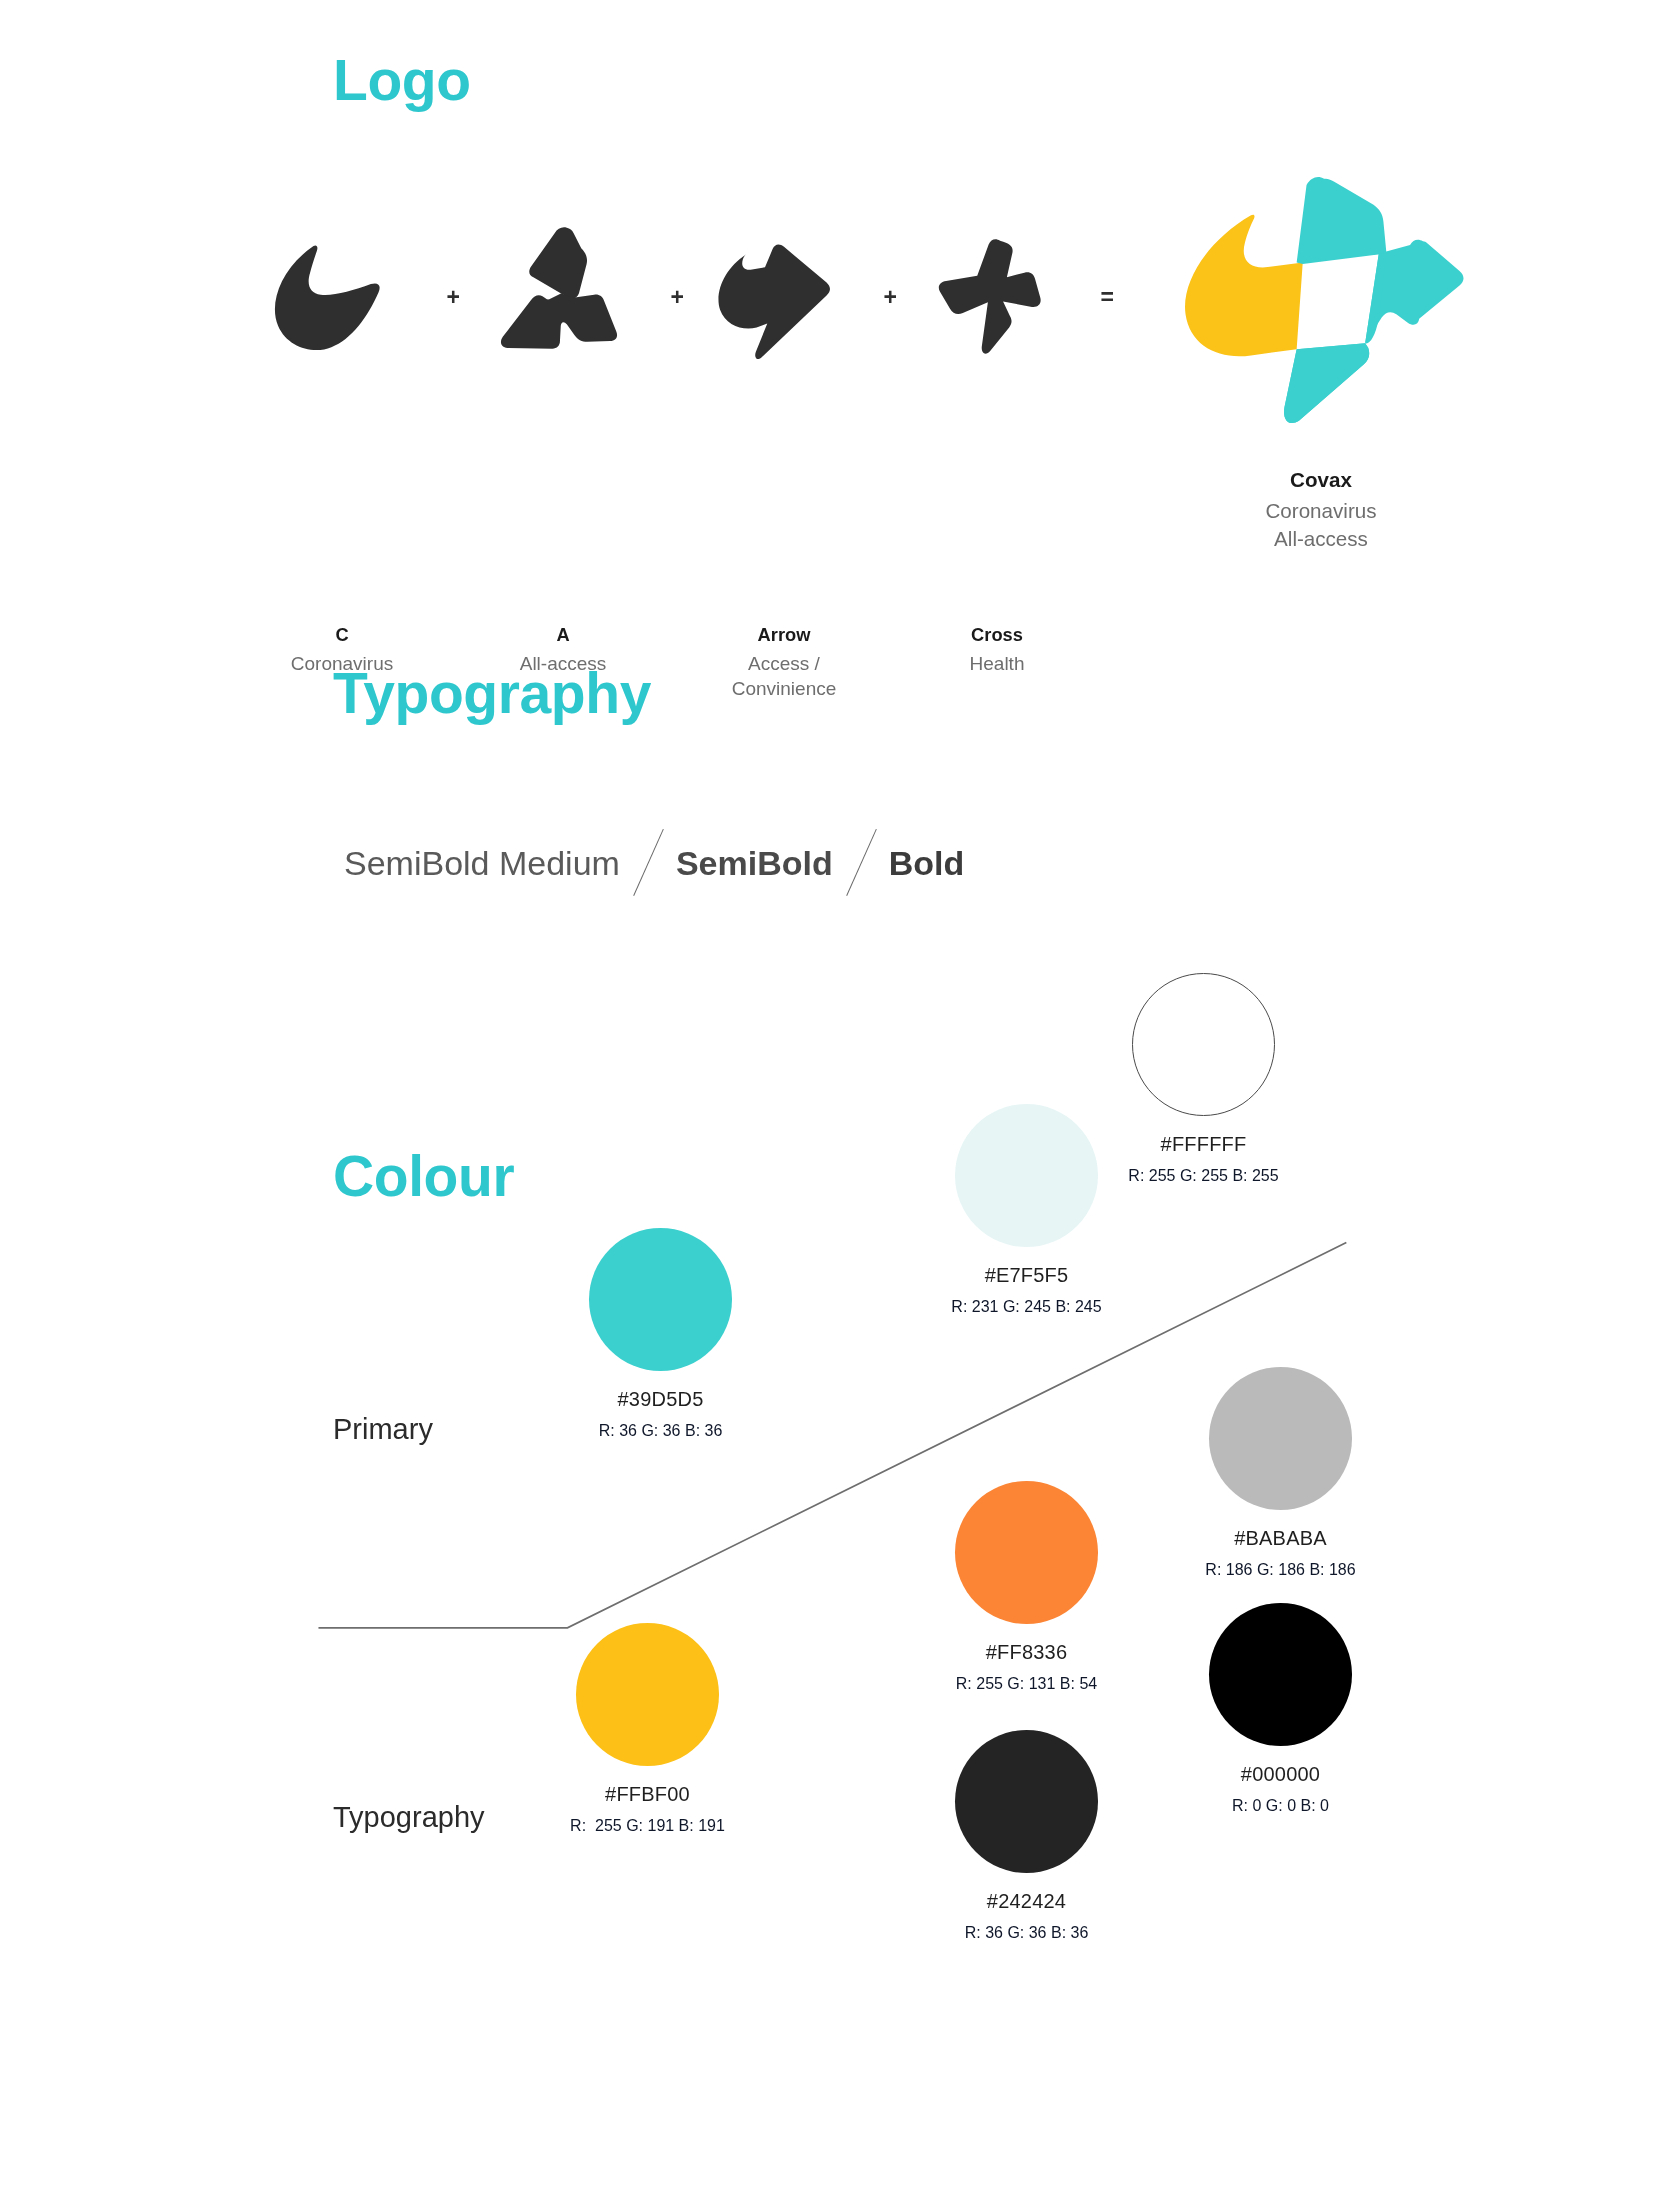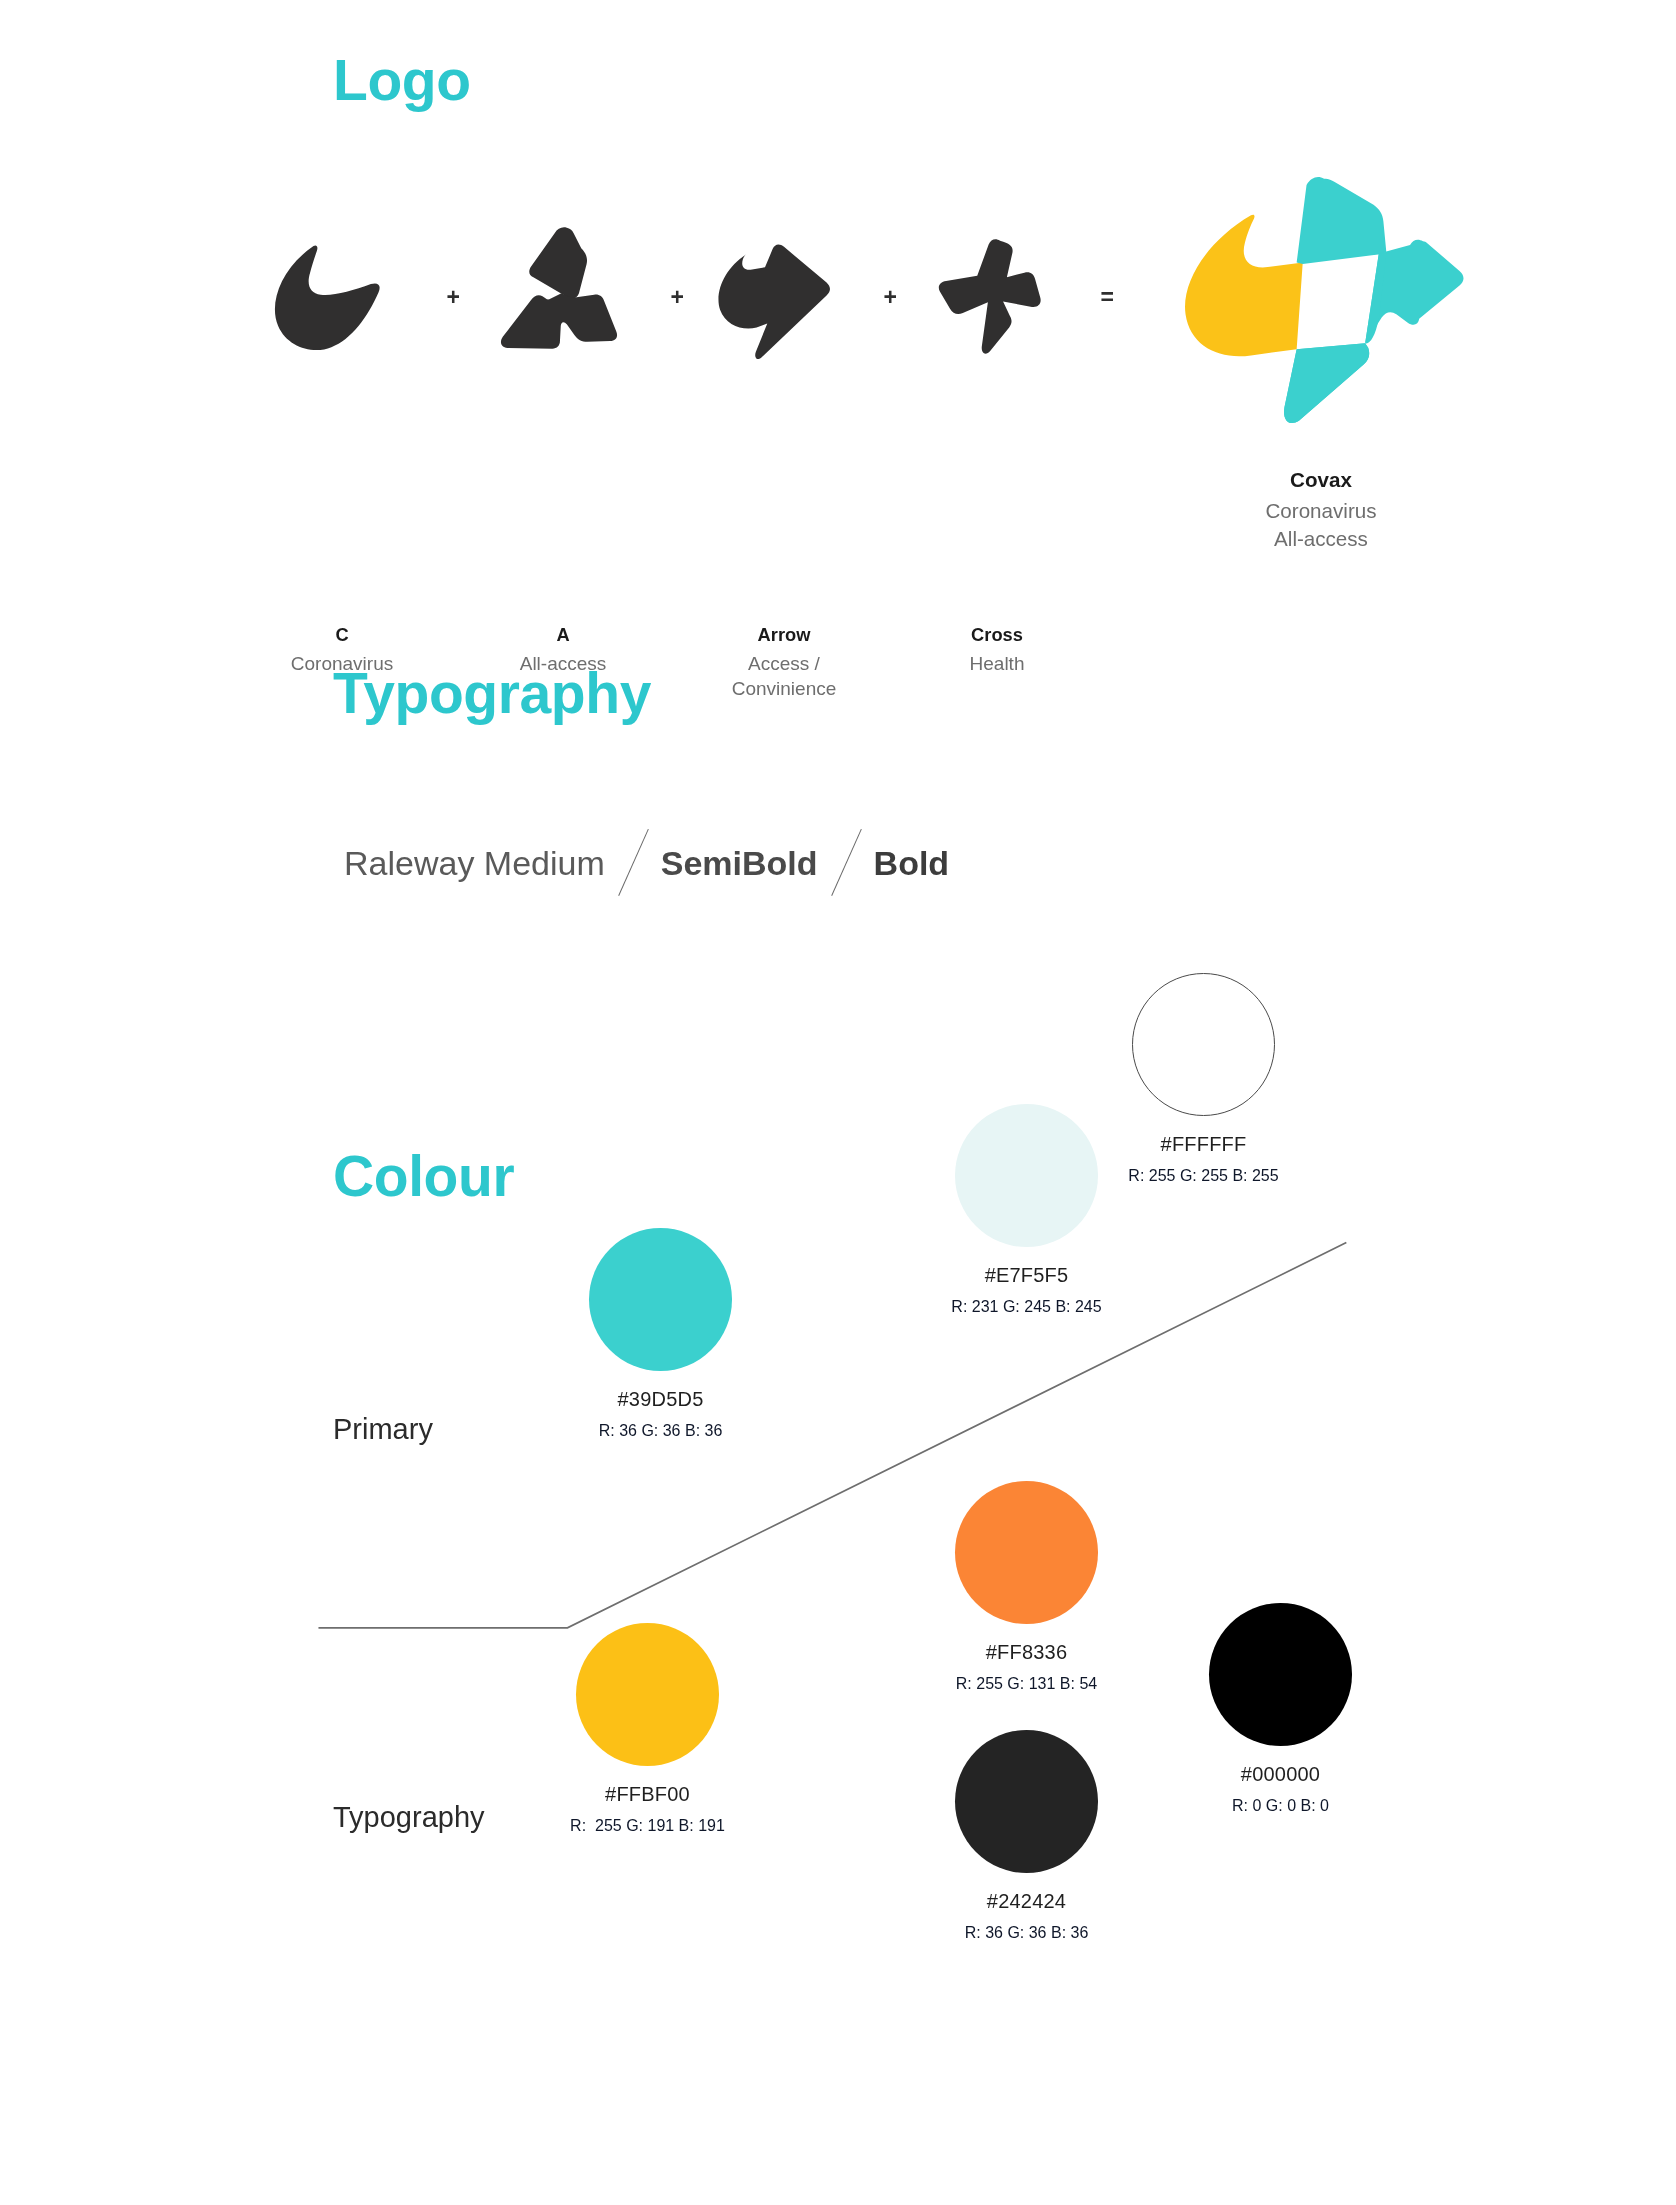--- a/index.html
+++ b/index.html
@@ -307,21 +307,21 @@
 
   <div id="cap-covax">
     <span class="cap-title">Covax</span>
     <span class="cap-sub" style="white-space: pre-line;">Coronavirus
 All-access</span>
   </div>
 
   <div class="section-heading" id="heading-typo">Typography</div>
 
   <div id="typo-row">
-    <span class="typo-weight" id="typo-medium">Raleway Medium</span>
+    <span class="typo-weight" id="typo-medium">SemiBold Medium</span>
     <span class="typo-slash"></span>
     <span class="typo-weight" id="typo-semibold">SemiBold</span>
     <span class="typo-slash"></span>
     <span class="typo-weight" id="typo-bold">Bold</span>
   </div>
 
   <div class="section-heading" id="heading-colour">Colour</div>
 
   <svg id="colour-divider" viewBox="0 0 2202 2896" xmlns="http://www.w3.org/2000/svg">
     <polyline points="418,2138 745,2138 1768,1632" fill="none" stroke="#6E6E6E" stroke-width="2.2"></polyline>
@@ -341,20 +341,25 @@
     <span class="hexname">#E7F5F5</span>
     <span class="rgbline">R: 231 G: 245 B: 245</span>
   </div>
 
   <div class="swatch" id="sw-39d5d5">
     <div class="disc" style="background:#3BD0CE;"></div>
     <span class="hexname">#39D5D5</span>
     <span class="rgbline">R: 36 G: 36 B: 36</span>
   </div>
 
+  <div class="swatch" id="sw-bababa">
+    <div class="disc" style="background:#BABABA;"></div>
+    <span class="hexname">#BABABA</span>
+    <span class="rgbline">R: 186 G: 186 B: 186</span>
+  </div>
 
   <div class="swatch" id="sw-ff8336">
     <div class="disc" style="background:#FB8535;"></div>
     <span class="hexname">#FF8336</span>
     <span class="rgbline">R: 255 G: 131 B: 54</span>
   </div>
 
   <div class="swatch" id="sw-ffbf00">
     <div class="disc" style="background:#FCC016;"></div>
     <span class="hexname">#FFBF00</span>

